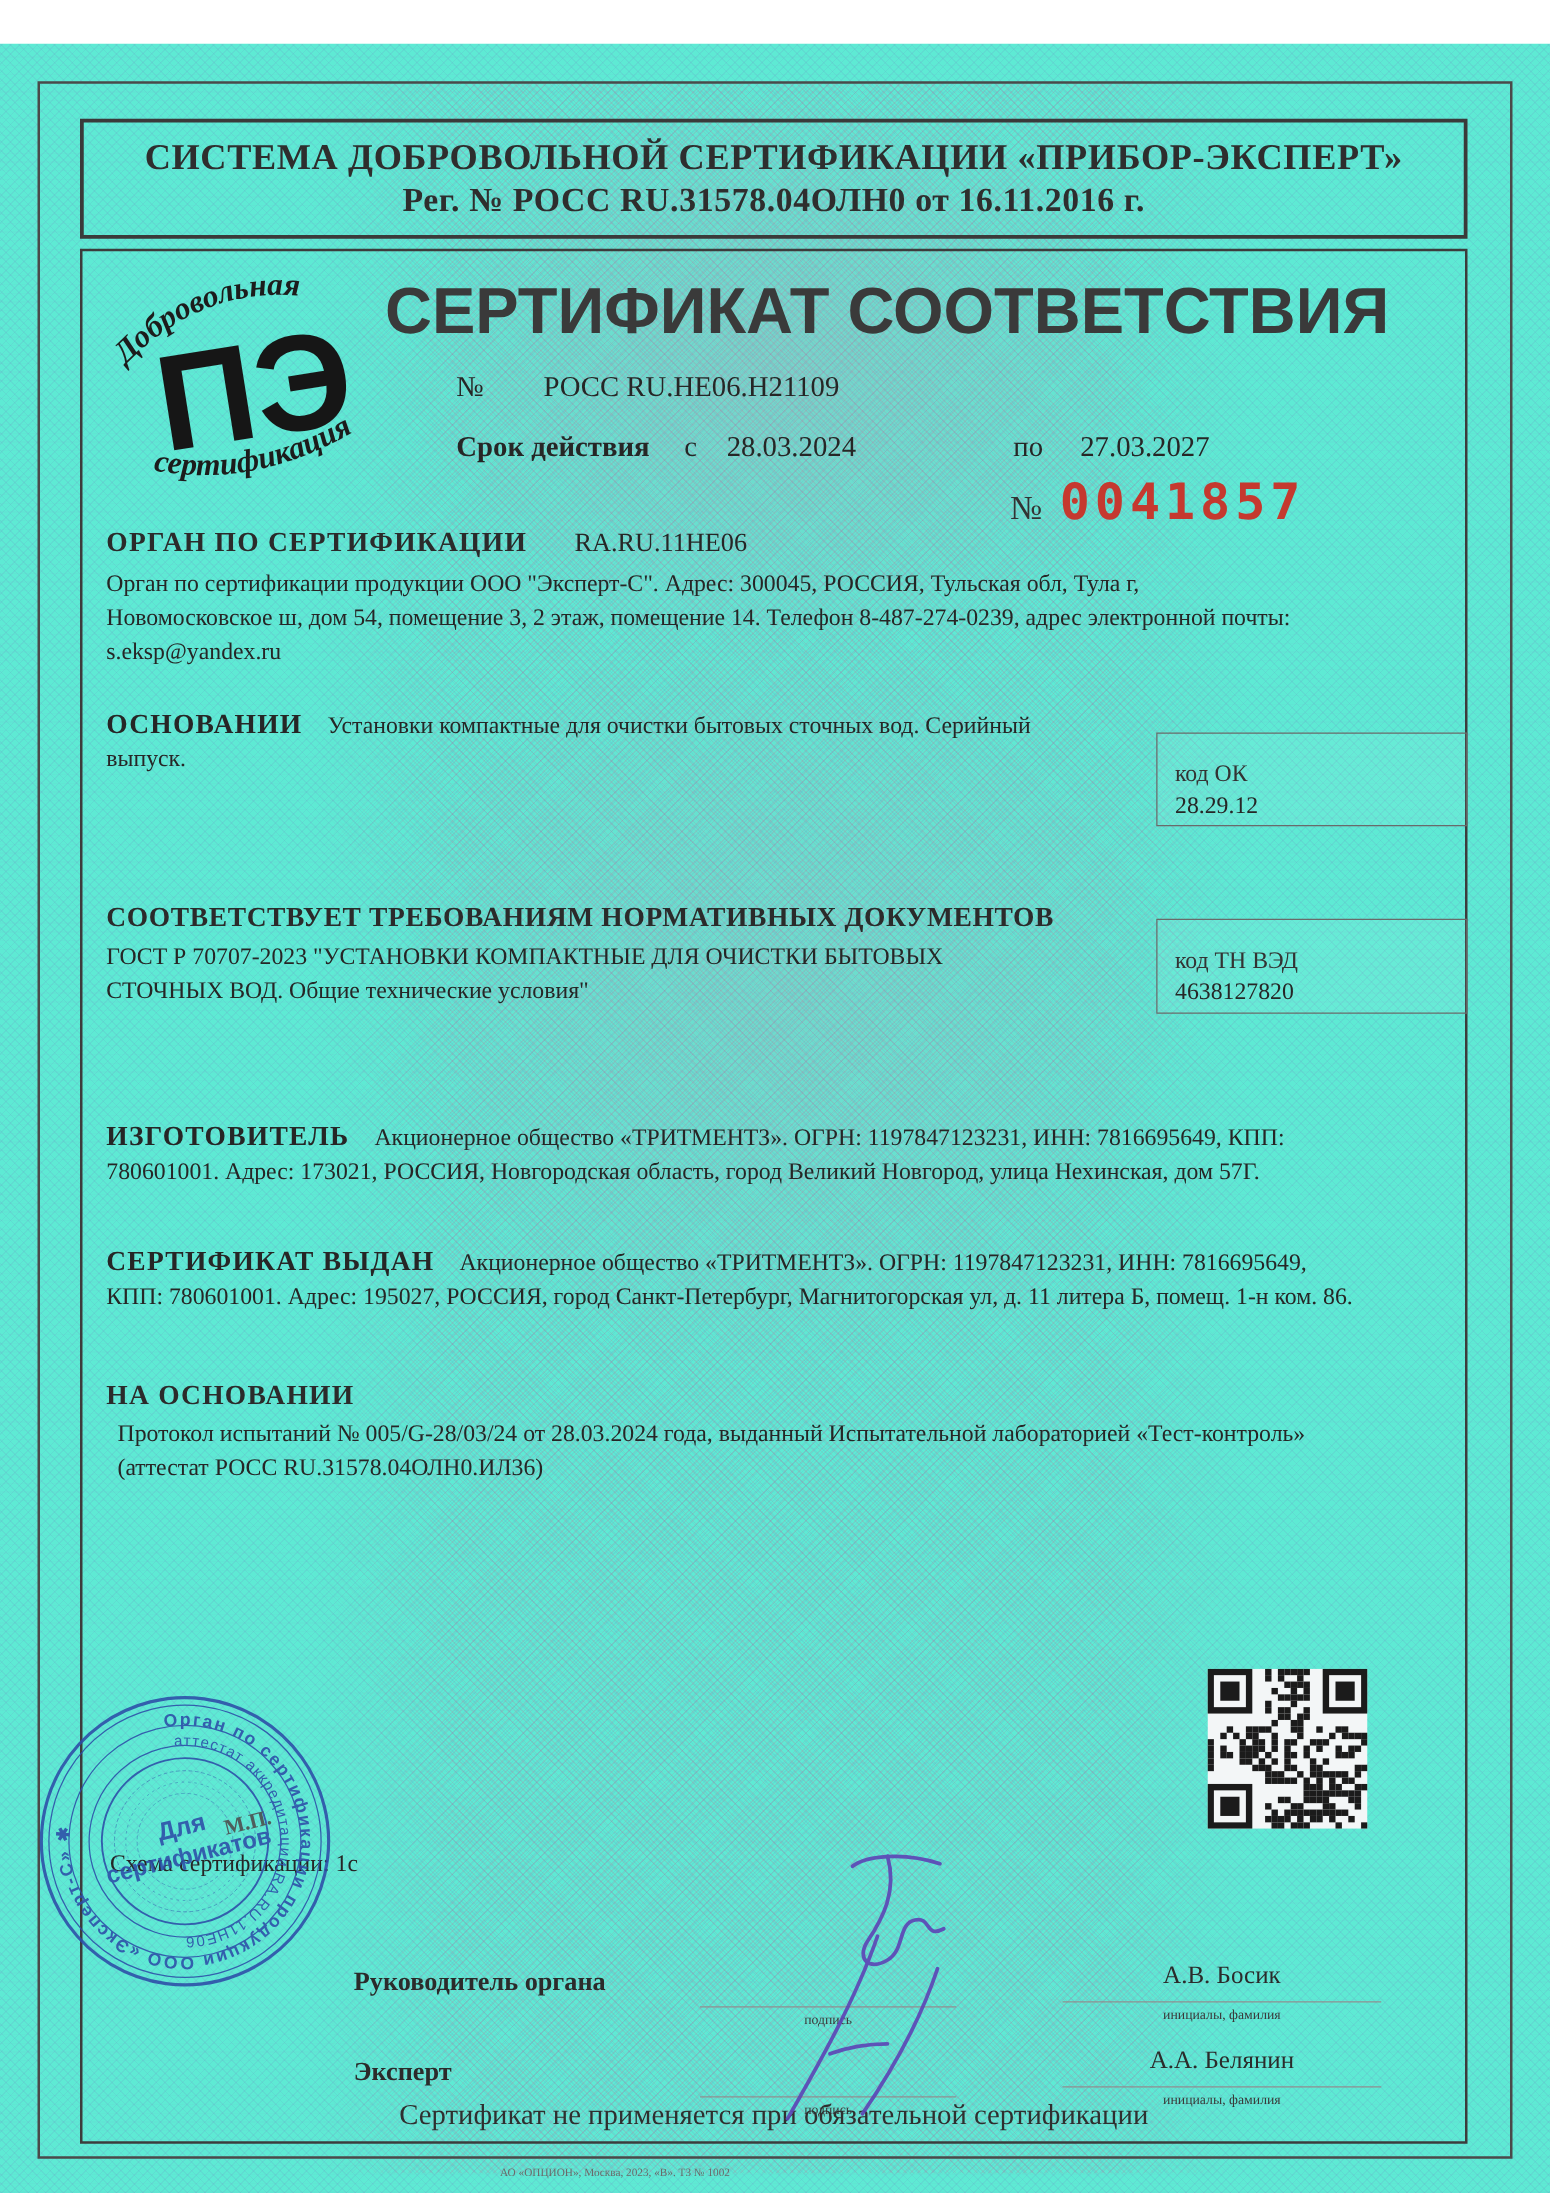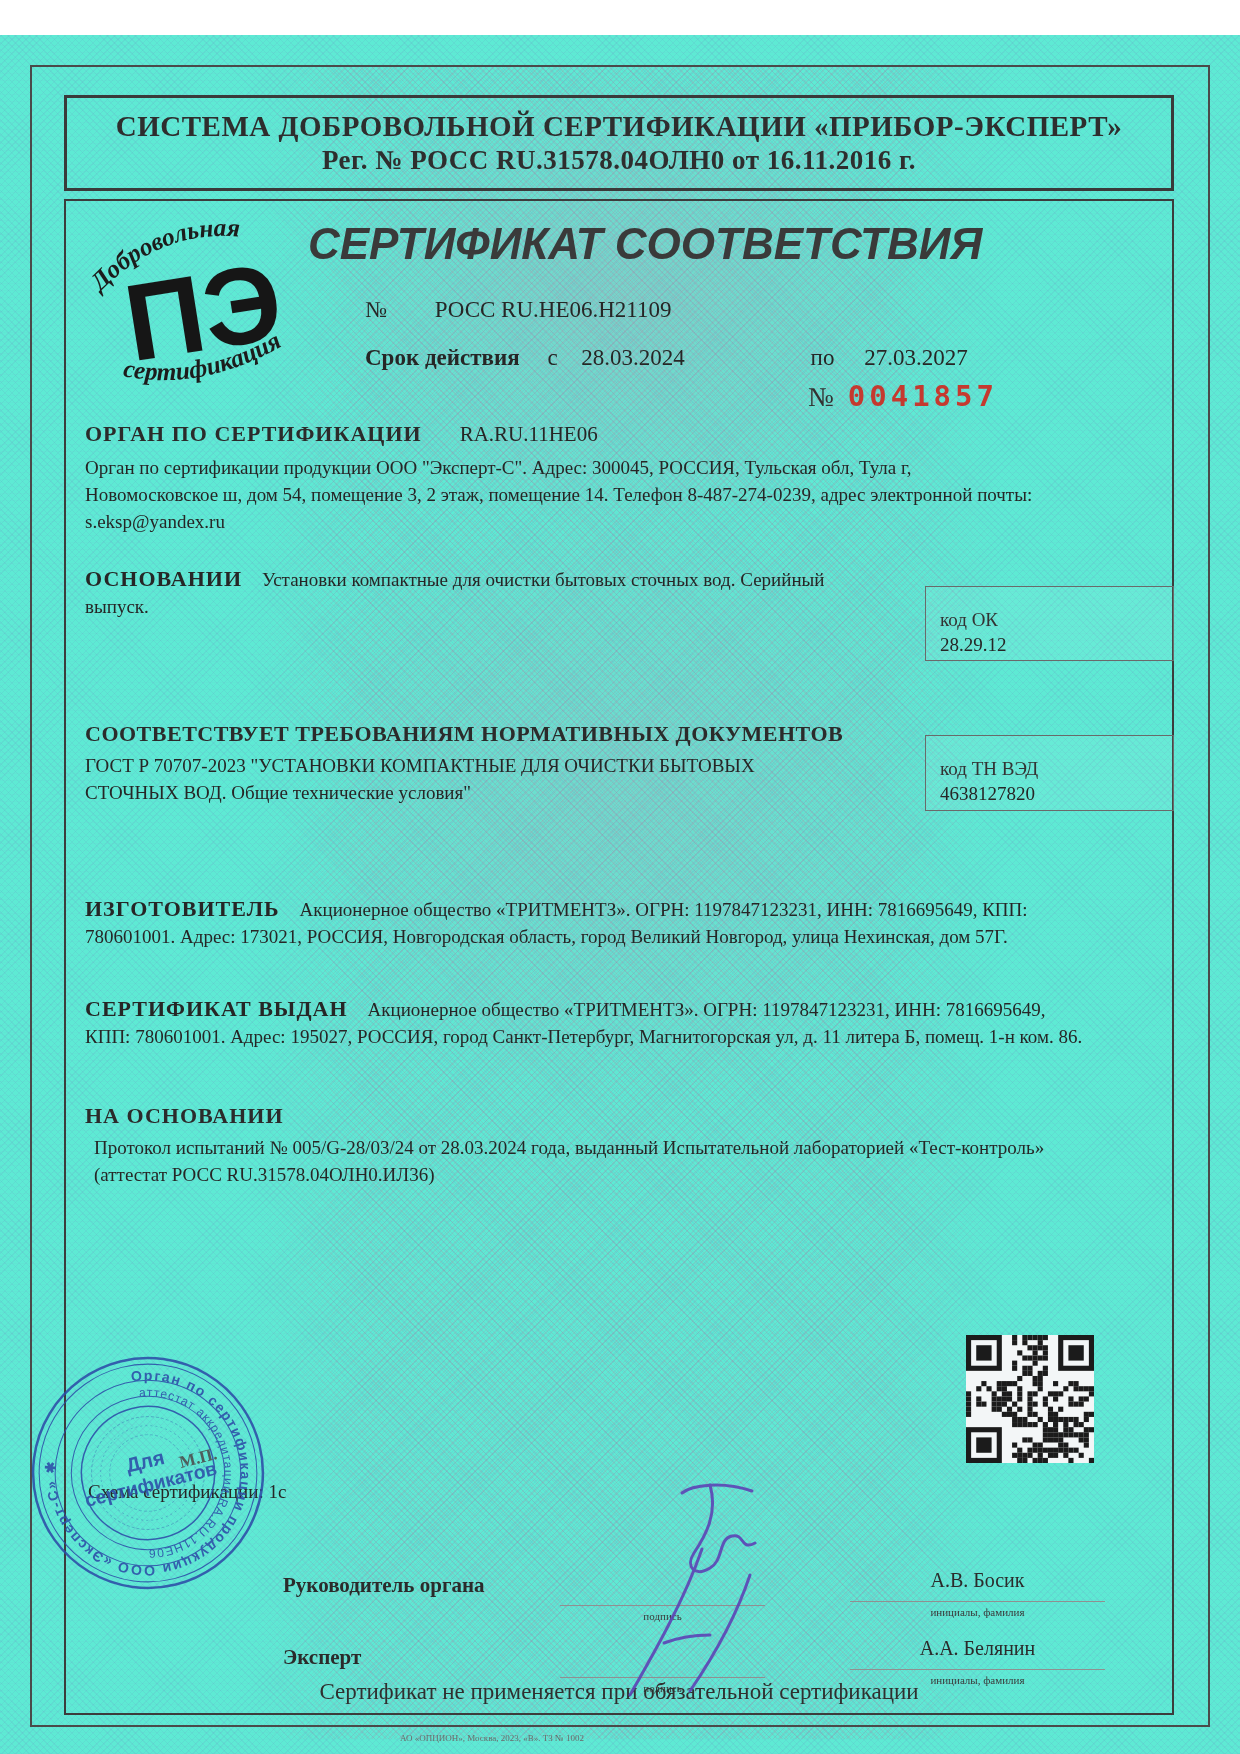--- a/index.html
+++ b/index.html
@@ -34,30 +34,30 @@
     position:absolute; left:64px; top:60px; width:1110px; height:96px; z-index:2;
     border:3px solid #3a3a3a; box-sizing:border-box;
     display:flex; flex-direction:column; align-items:center; justify-content:center; gap:2px;
   }
   .header-line1{font-weight:bold; font-size:29px; color:#2e2e2e; letter-spacing:.5px; white-space:nowrap;}
   .header-line2{font-weight:bold; font-size:27px; color:#2e2e2e; letter-spacing:.5px; white-space:nowrap;font-family:Liberation Serif, serif;}
   .main-box{position:absolute; left:64px; top:164px; width:1110px; height:1516px; border:2px solid #3c3c3c; box-sizing:border-box; z-index:1;}
   .doc-title{
     left:308px; top:184px; width:720px;
     font-family:"Liberation Sans","DejaVu Sans",sans-serif;
-    font-weight:bold; font-size:44px; letter-spacing:0; color:#3a3a3a; white-space:nowrap;font-style:italic;
+    font-weight:bold; font-size:52px; letter-spacing:0; color:#3a3a3a; white-space:nowrap;
   }
   .row-certno{left:365px; top:262px; font-size:23px;}
   .row-certno .no{margin-right:42px;}
   .row-validity{left:365px; top:310px; font-size:23px;}
   .row-validity b{font-weight:bold;}
   .blank-no{left:808px; top:344px; font-size:27px; color:#333;}
   .blank-no .digits{
     font-family:"DejaVu Sans Mono","Liberation Mono",monospace;
-    font-size:29px; color:#c5392f; letter-spacing:4px; margin-left:14px; font-weight:bold;
+    font-size:40px; color:#c5392f; letter-spacing:4px; margin-left:14px; font-weight:bold;
   }
   .sec-head{font-weight:bold; font-size:22px; color:#2b2b2b; letter-spacing:1px;}
   .body-txt{font-size:19px; line-height:1.42; color:#262626;}
   .inline-head{font-weight:bold; font-size:22px; letter-spacing:1px; margin-right:20px;}
   .code-box{
     position:absolute; z-index:2; border:1px solid #6a6a6a; box-sizing:border-box;
     padding:22px 0 0 14px; background:rgba(255,255,255,.06);
   }
   .code-box .lbl{font-size:19px; color:#333;}
   .code-box .val{font-size:19px; color:#262626; margin-top:3px;}

